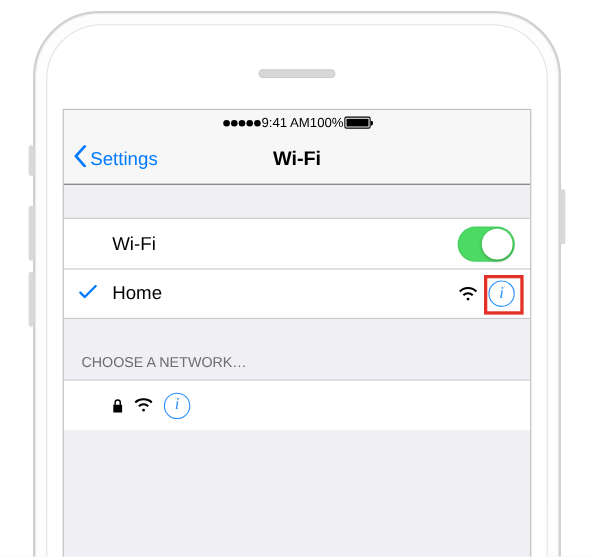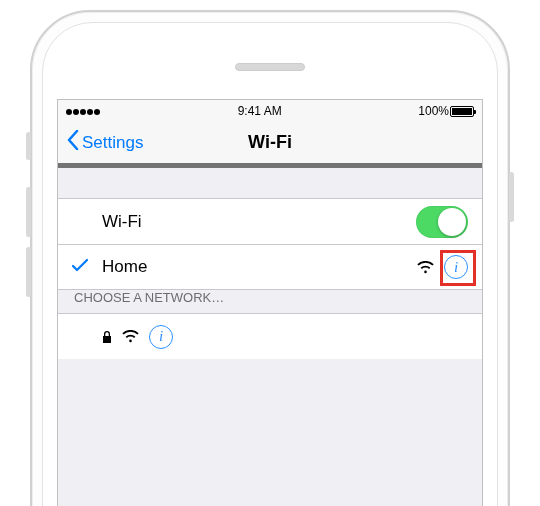--- a/index.html
+++ b/index.html
@@ -50,21 +50,21 @@
       height: 640px;
       overflow: hidden;
       color: #000;
     }
     
     .statusbar {
       height: 22px;
       background: #f7f7f8;
       display: flex;
       align-items: center;
-      justify-content: space-between;
+      justify-content: center;
       padding: 0 8px;
       font-size: 12px;
       font-weight: 500;
     }
     .dots span {
       display: inline-block;
       width: 6px; height: 6px;
       border-radius: 50%;
       background: #000;
       margin-right: 1px;
@@ -90,21 +90,21 @@
     }
     .battery .fill {
       position: absolute; left: 1px; top: 1px;
       height: 7px; width: 20px;
       background: #000;
     }
     
     .navbar {
       height: 46px;
       background: #f7f7f8;
-      border-bottom: 5px solid #737373;
+      border-bottom: 1px solid #737373;
       display: flex;
       align-items: center;
       position: relative;
       padding: 0 8px;
     }
     .back {
       color: #007aff;
       font-size: 17px;
       display: flex;
       align-items: center;
@@ -113,21 +113,21 @@
     .back svg { width: 14px; height: 20px; }
     .title {
       position: absolute;
       left: 0; right: 0;
       text-align: center;
       font-size: 18px;
       font-weight: 600;
       pointer-events: none;
     }
     
-    .group { }
+    .group { margin-top: 32px; }
     .group.first { margin-top: 30px; }
     .header-label {
       font-size: 13px;
       color: #6d6d72;
       padding: 0 16px 8px;
       text-transform: uppercase;
     }
     .cell {
       background: #fff;
       min-height: 46px;

